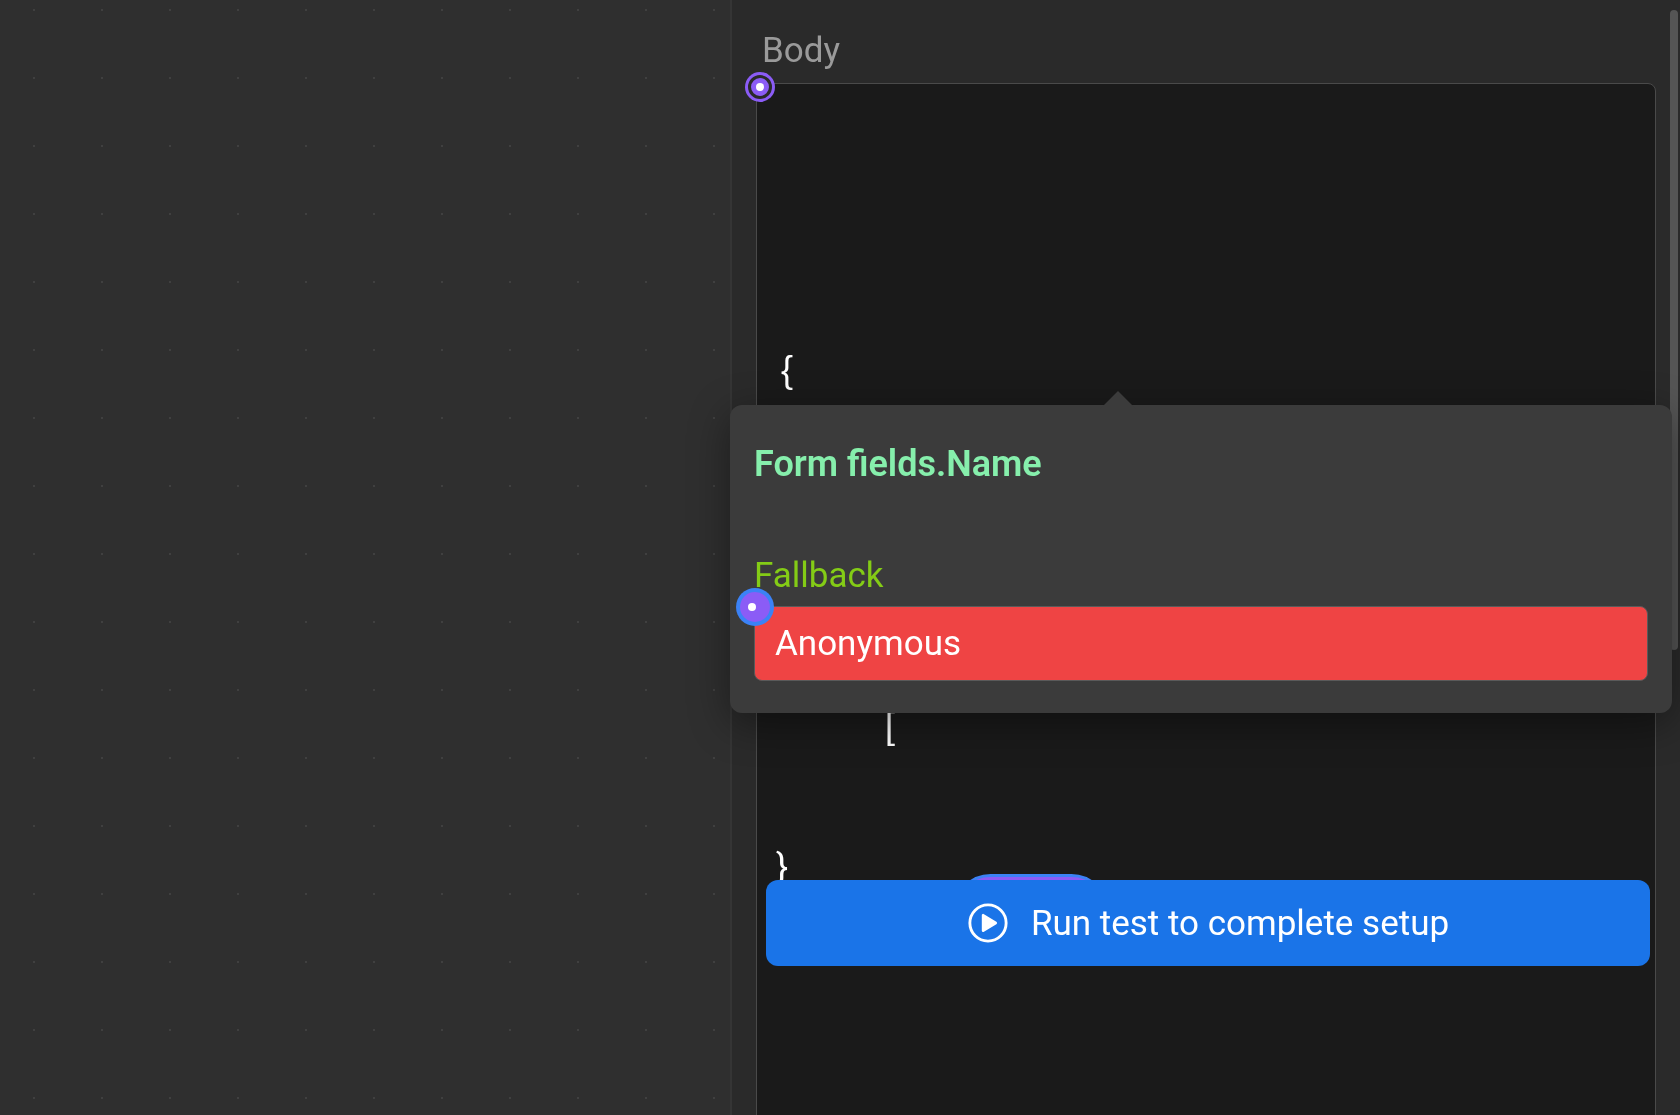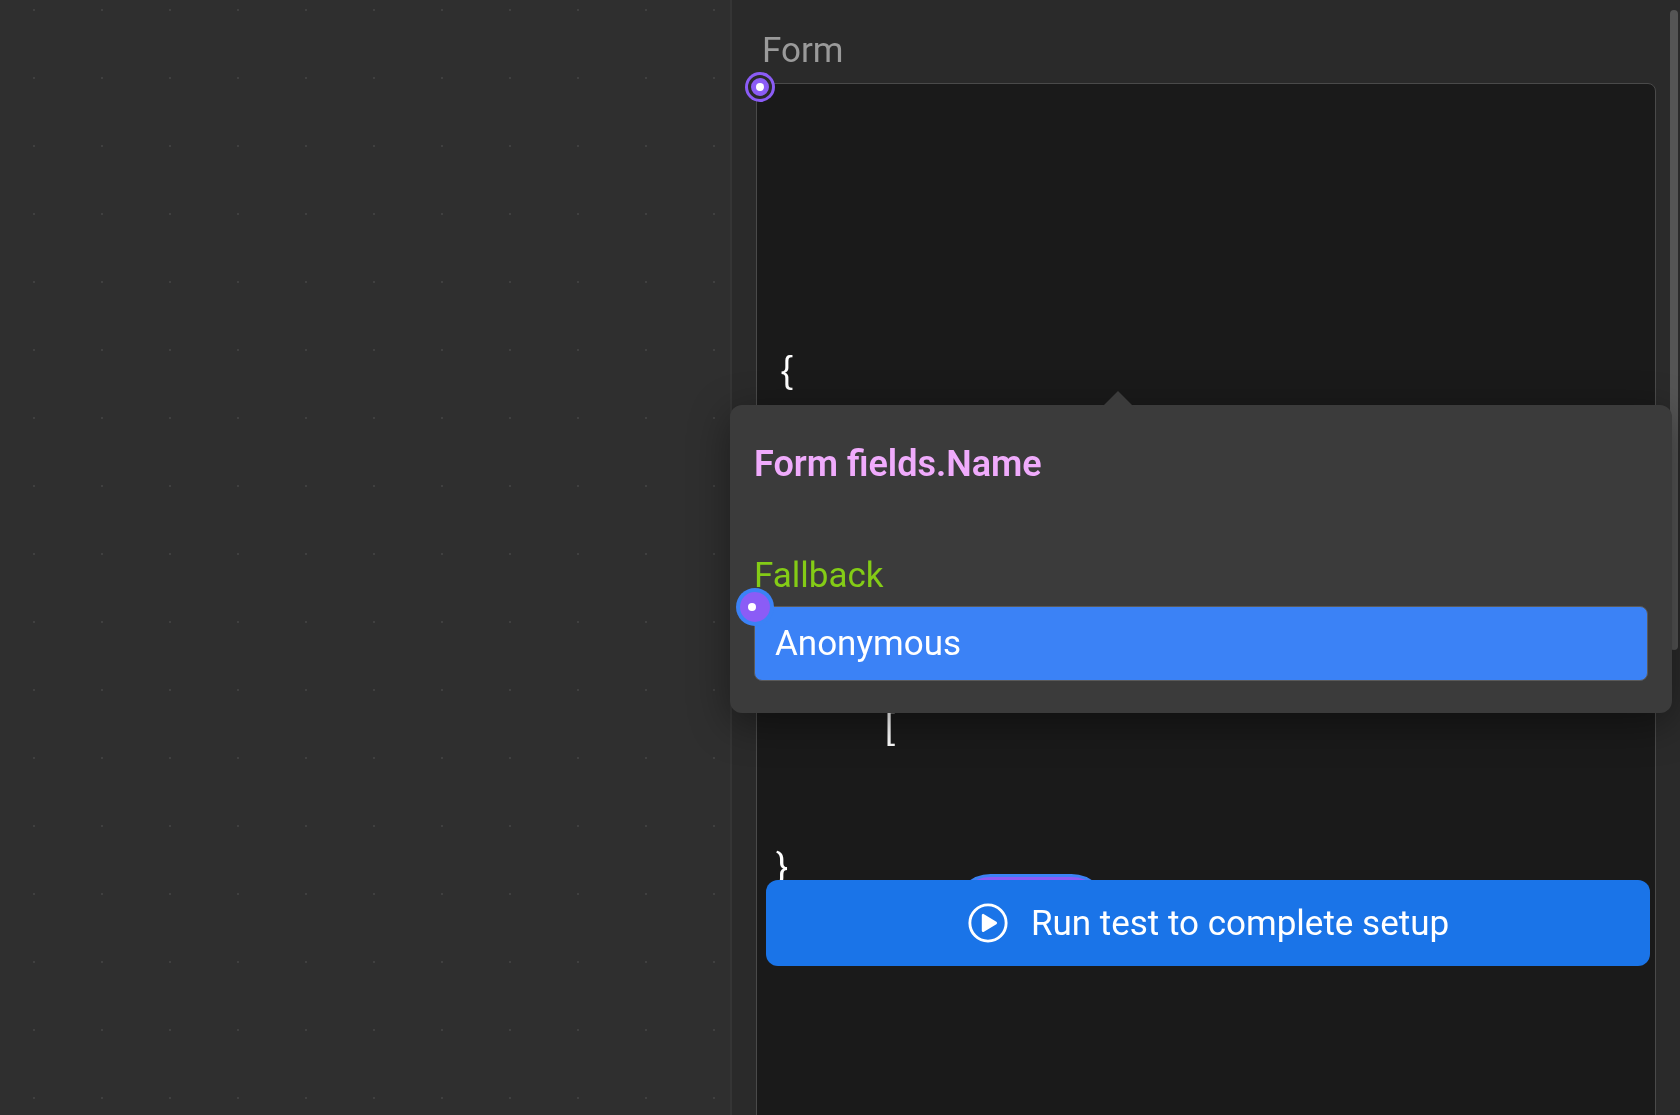--- a/index.html
+++ b/index.html
@@ -157,21 +157,21 @@
       width: 0;
       height: 0;
       border-left: 18px solid transparent;
       border-right: 18px solid transparent;
       border-bottom: 18px solid #3b3b3b;
     }
     
     .popover-title {
       font-size: 36px;
       font-weight: 600;
-      color: #f0abfc;
+      color: #86efac;
       margin-bottom: 70px;
     }
     
     .fallback-label {
       font-size: 35px;
       color: #84cc16;
       margin-bottom: 10px;
     }
     
     .fallback-input-container {
@@ -192,21 +192,21 @@
     
     .fallback-handle .handle-inner {
       top: 11px;
       left: 8px;
       width: 8px;
       height: 8px;
     }
     
     .fallback-input {
       width: 100%;
-      background: #3b82f6;
+      background: #ef4444;
       border: 1.5px solid #5a5a5a;
       border-radius: 8px;
       padding: 16px 20px;
       font-size: 35px;
       color: #ffffff;
       font-family: inherit;
       outline: none;
     }
     
     .run-button {
@@ -276,21 +276,21 @@
     }
   </style>
 </head>
 <body>
 
 <div class="left-panel">
   <div class="dot-grid"></div>
 </div>
 
 <div class="right-panel">
-  <div class="body-label">Form</div>
+  <div class="body-label">Body</div>
 
   <div class="code-container">
     <div class="handle-dot body-handle">
       <div class="handle-inner"></div>
     </div>
 
     <div class="code-box">
       <div class="code-content">
         <span class="code-line">{</span>
         <span class="code-line indent-1"><span>"values"</span><span>: [</span></span>

